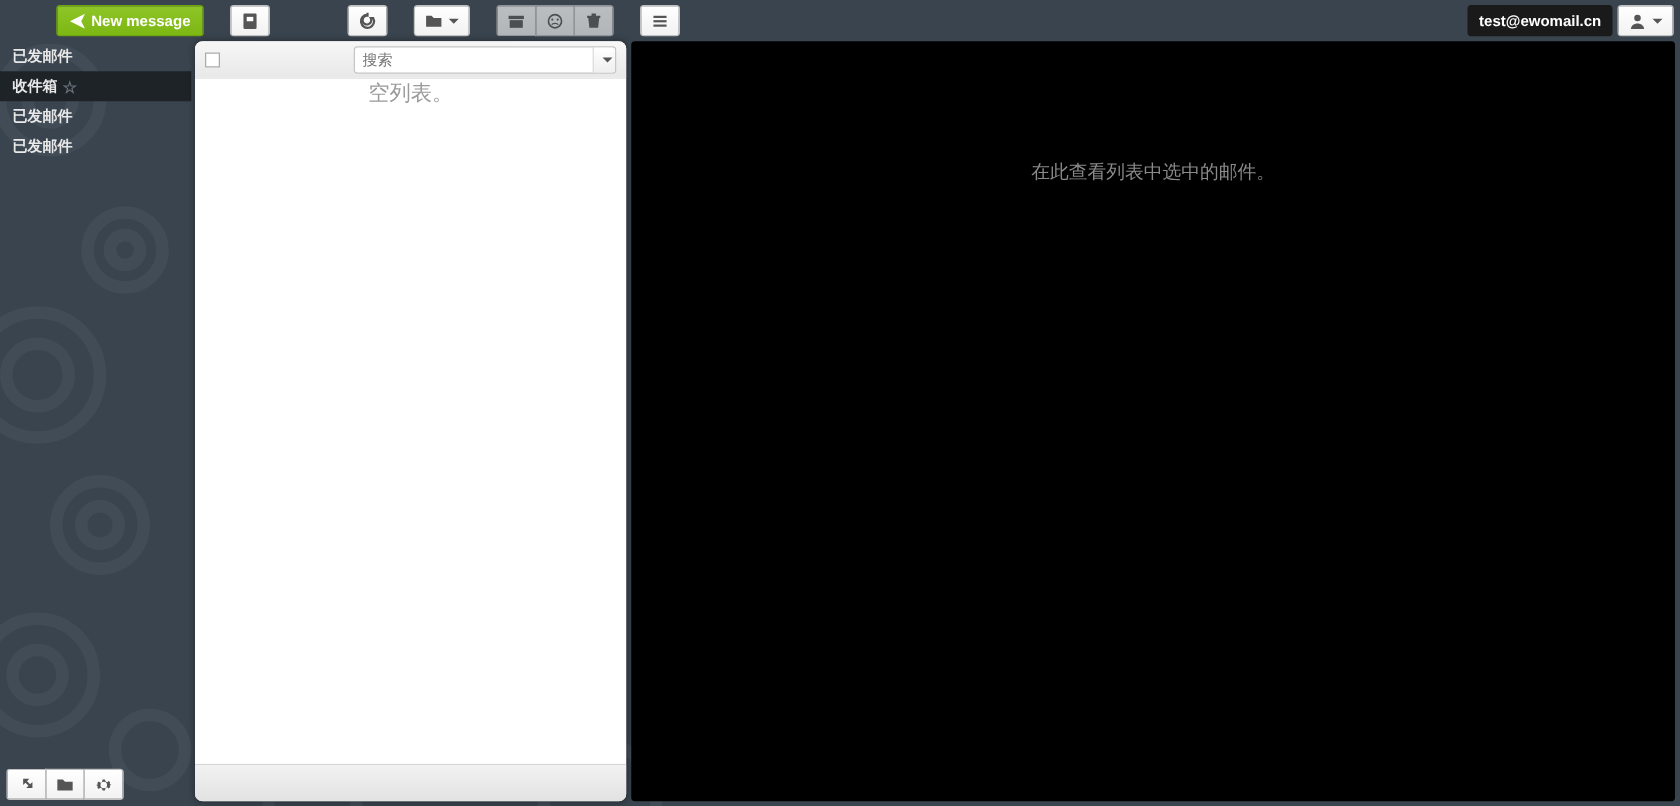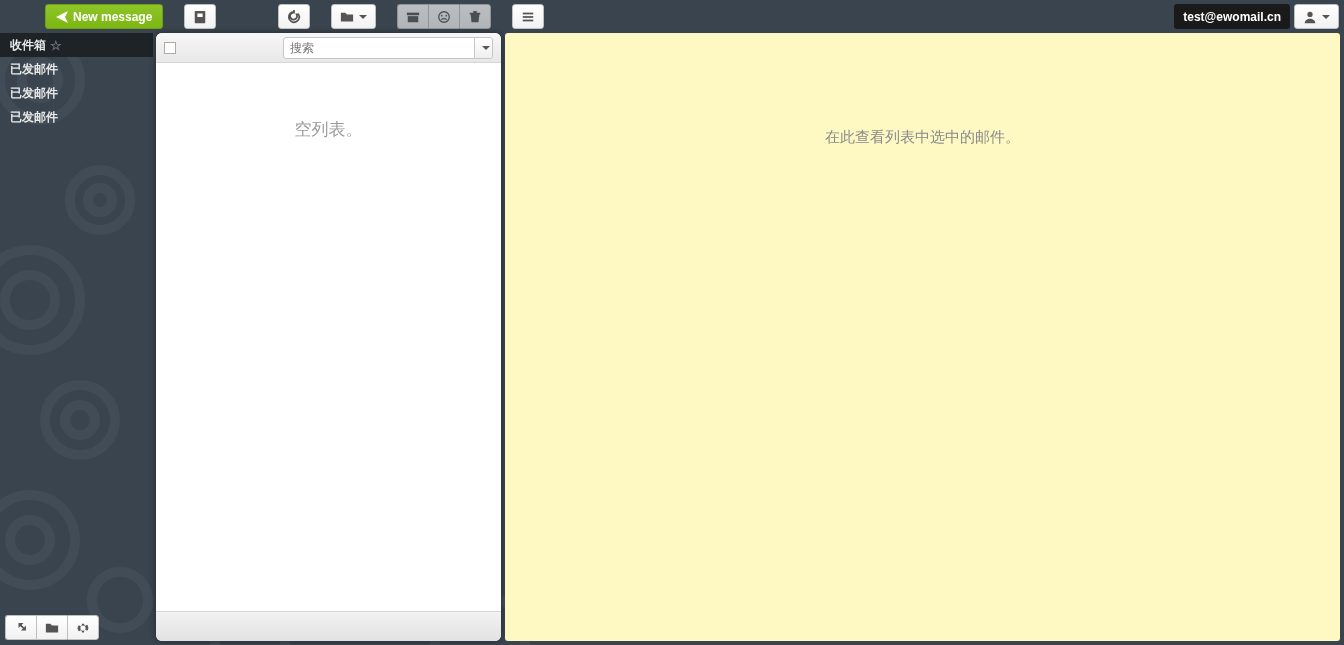--- a/index.html
+++ b/index.html
@@ -152,34 +152,33 @@
   }
   .search-wrap .dd {
     width: 18px; border-left: 1px solid #c6c6c6;
     display: flex; align-items: center; justify-content: center;
     background: linear-gradient(#fff,#efefef);
     border-top-right-radius: 3px; border-bottom-right-radius: 3px;
   }
   .list-body {
     flex: 1;
     display: flex; align-items: flex-start; justify-content: center;
-    padding-top: 55px;
   }
   .empty-text { color: #9a9a9a; font-size: 17px; }
   .list-footer {
     background: linear-gradient(#f2f2f2,#e2e2e2);
     border-top: 1px solid #d6d6d6;
     border-bottom-left-radius: 6px; border-bottom-right-radius: 6px;
     height: 30px;
   }
   
   .reading-pane {
     position: absolute;
     top: 33px; left: 505px; right: 4px; bottom: 4px;
-    background: #fef9c3;
+    background: #000000;
     border-radius: 3px;
     display: flex; align-items: flex-start; justify-content: center;
     padding-top: 95px;
     z-index: 5;
   }
   .reading-empty { color: #8a8a8a; font-size: 15px; }
 </style>
 </head>
 <body>
 
@@ -267,33 +266,33 @@
           <circle cx="8" cy="5" r="3"></circle>
           <path d="M2 15c0-3 3-5 6-5s6 2 6 5z"></path>
         </svg>
       <span class="caret"></span>
     </button>
   </div>
 </div>
 
 <div class="sidebar">
   <ul class="folder-list">
+    <li class="folder-item">
+      <span>已发邮件</span>
+    </li>
     <li class="folder-item active">
       <span>收件箱</span>
       <span class="star">☆</span>
     </li>
     <li class="folder-item">
       <span>已发邮件</span>
     </li>
     <li class="folder-item">
       <span>已发邮件</span>
     </li>
-    <li class="folder-item">
-      <span>已发邮件</span>
-    </li>
   </ul>
   <div class="sidebar-bottom">
     <button class="btn">
       <svg viewBox="0 0 16 16">
           <path d="M2 6l4-4v3h4V2l4 4-4 4V7H6v3z" transform="rotate(45 8 8)"></path>
         </svg>
     </button>
     <button class="btn">
       <svg viewBox="0 0 16 16">
           <path d="M1 3h5l2 2h7v8H1z"></path>

